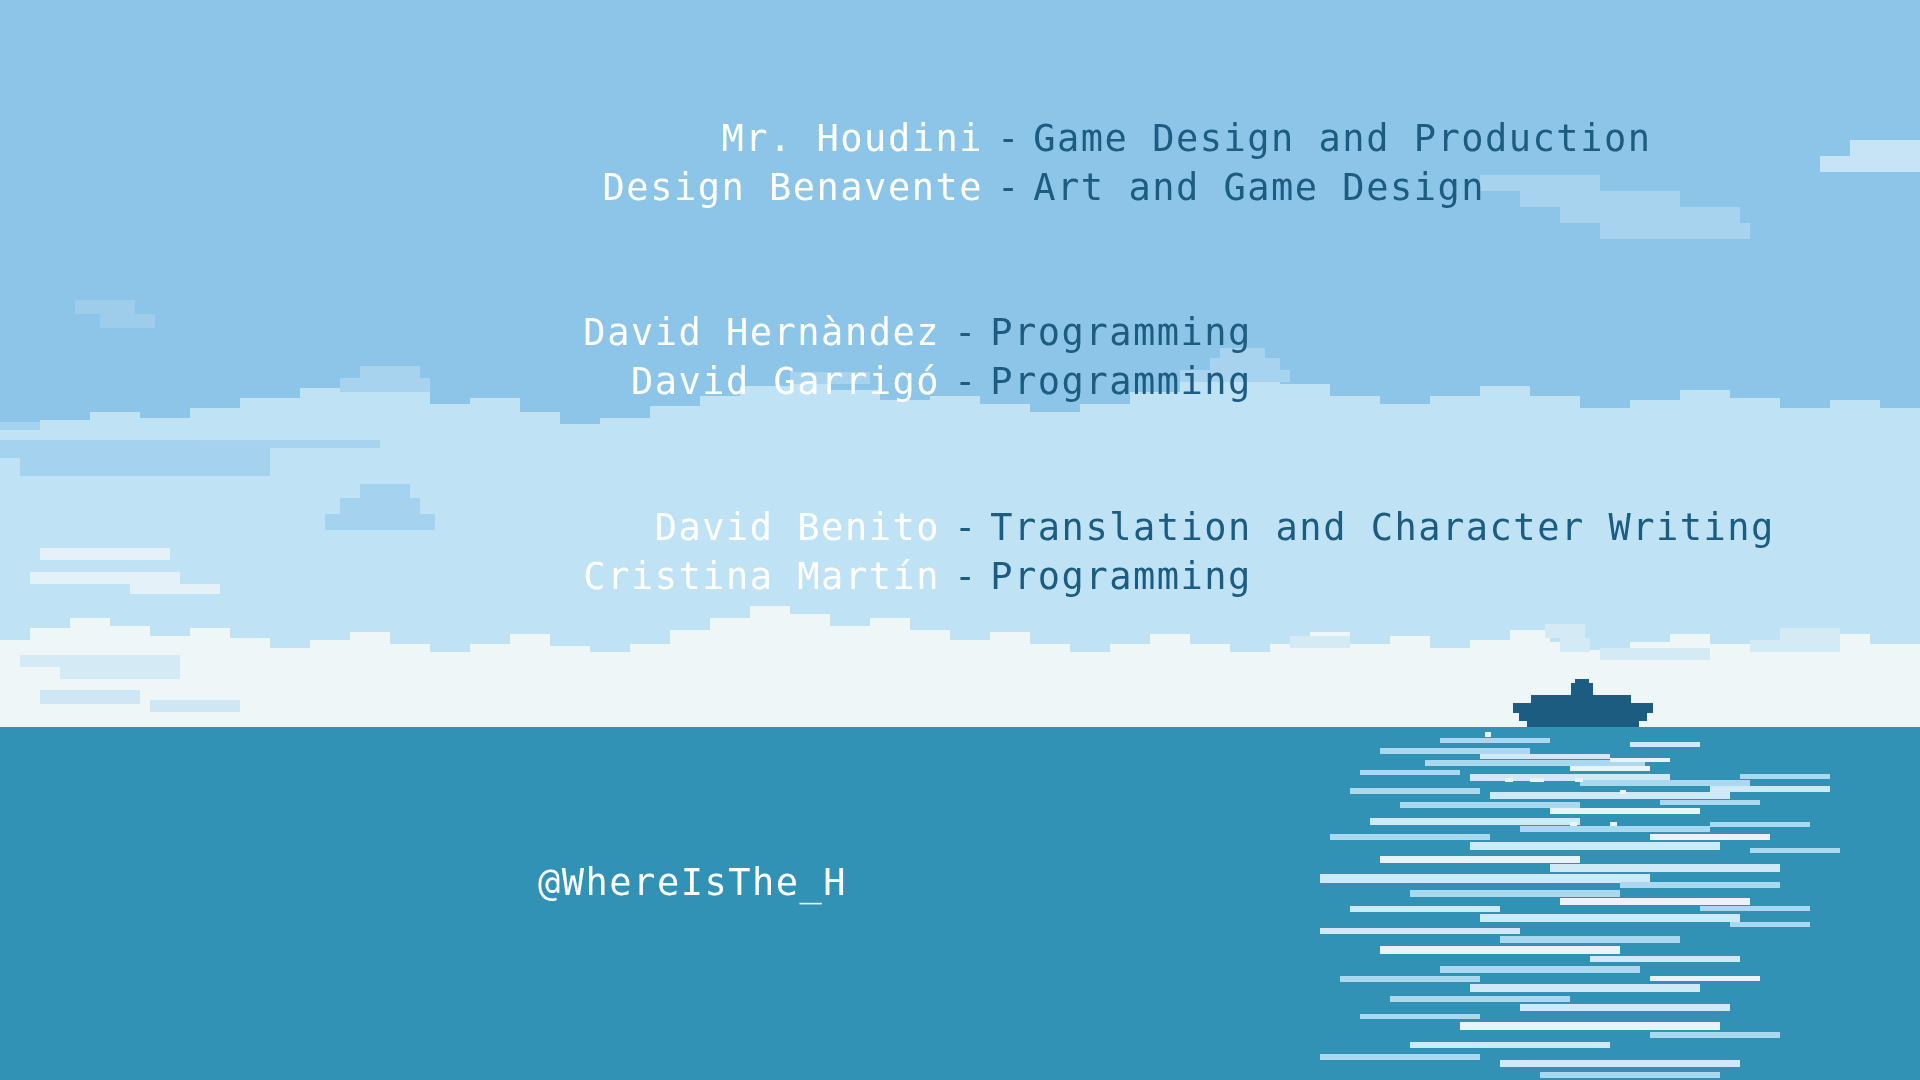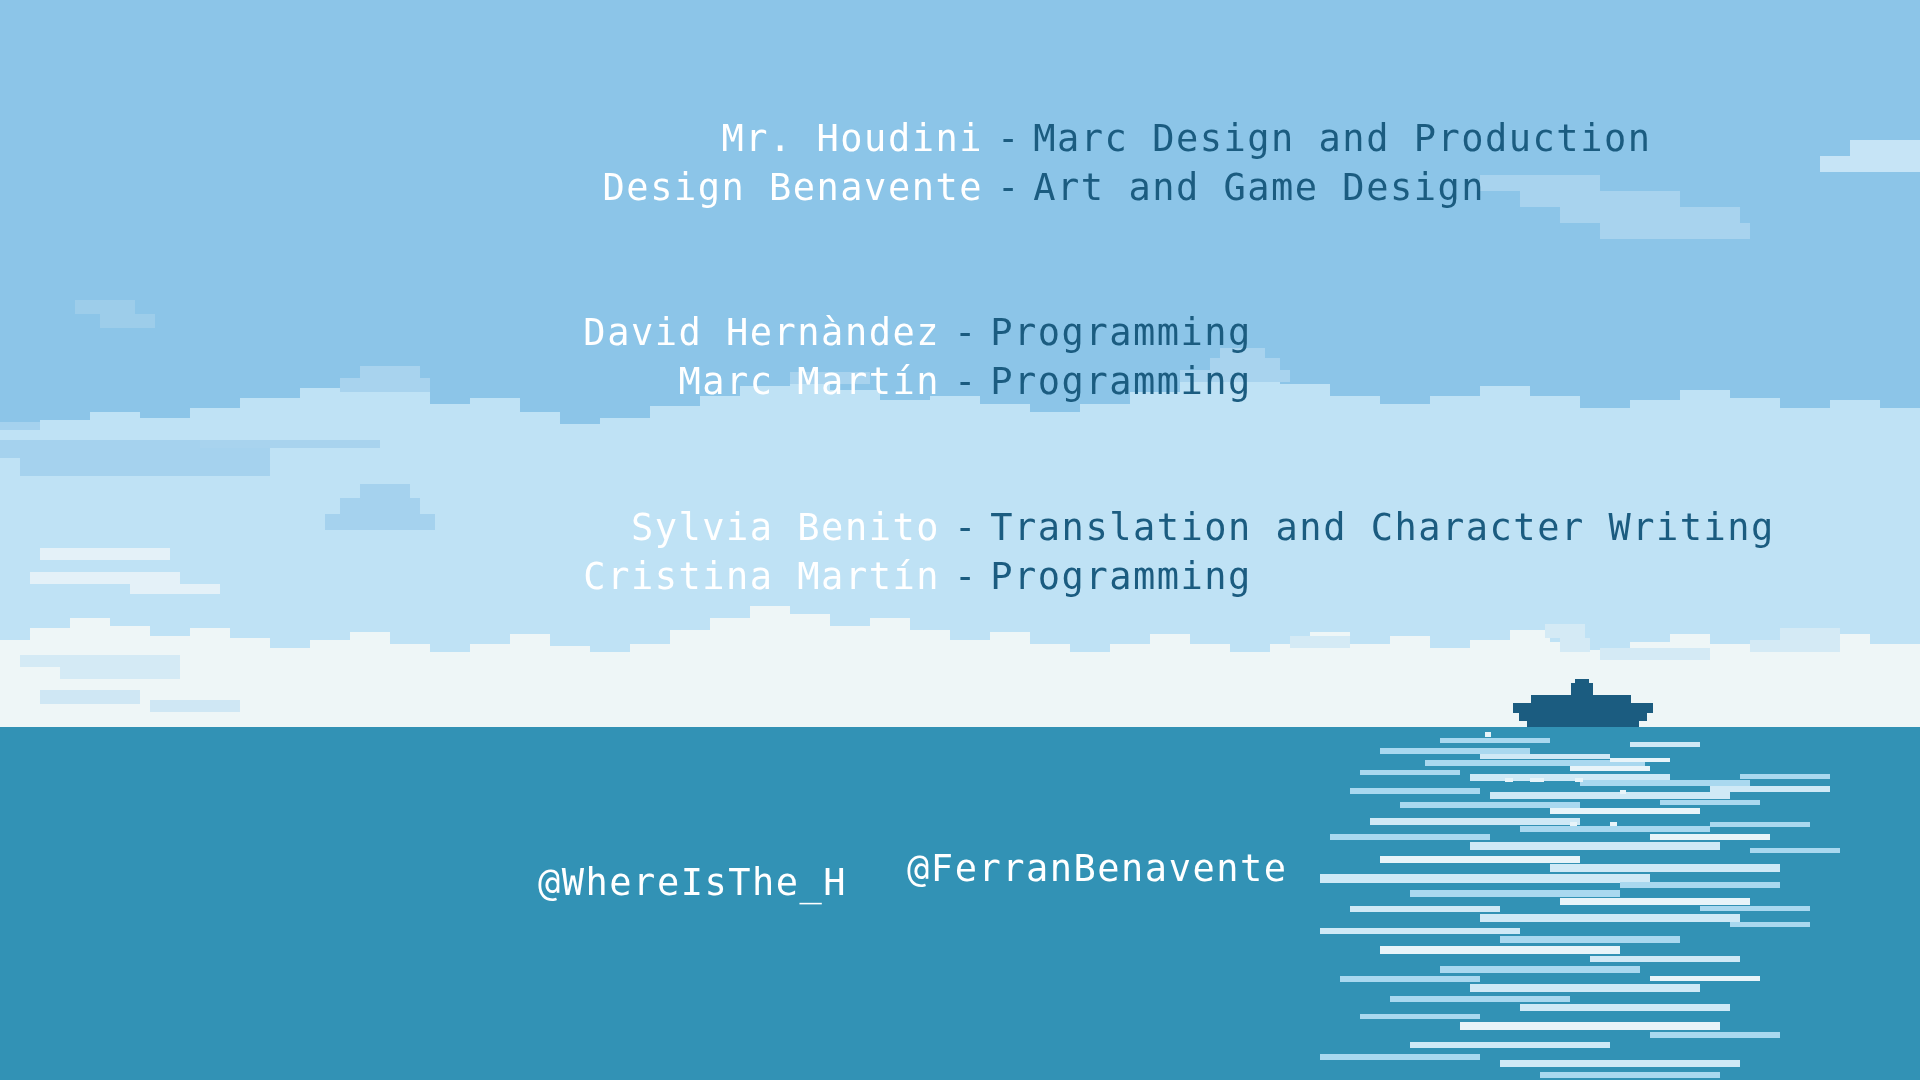--- a/index.html
+++ b/index.html
@@ -328,28 +328,28 @@
       <div class="px" style="left: 290px; top: 92px; width: 7px; height: 4px; background: rgb(232, 244, 249);"></div>
       <div class="px" style="left: 300px; top: 60px; width: 6px; height: 4px; background: rgb(232, 244, 249);"></div>
       <div class="px" style="left: 185px; top: 218px; width: 8px; height: 4px; background: rgb(232, 244, 249);"></div>
       <div class="px" style="left: 205px; top: 218px; width: 8px; height: 4px; background: rgb(232, 244, 249);"></div>
       <div class="px" style="left: 225px; top: 218px; width: 8px; height: 4px; background: rgb(232, 244, 249);"></div>
       <div class="px" style="left: 268px; top: 36px; width: 6px; height: 5px; background: rgb(232, 244, 249);"></div>
     </div>
 
   <div id="credits">
       <div class="credit-block" id="credit-block-0">
-        <div class="credit-row"><span class="credit-name">Mr. Houdini</span><span class="credit-dash">-</span><span class="credit-role">Marc Design and Production</span></div>
+        <div class="credit-row"><span class="credit-name">Mr. Houdini</span><span class="credit-dash">-</span><span class="credit-role">Game Design and Production</span></div>
         <div class="credit-row"><span class="credit-name">Design Benavente</span><span class="credit-dash">-</span><span class="credit-role">Art and Game Design</span></div>
       </div>
       <div class="credit-block" id="credit-block-1">
         <div class="credit-row"><span class="credit-name">David Hernàndez</span><span class="credit-dash">-</span><span class="credit-role">Programming</span></div>
-        <div class="credit-row"><span class="credit-name">Marc Martín</span><span class="credit-dash">-</span><span class="credit-role">Programming</span></div>
+        <div class="credit-row"><span class="credit-name">David Garrigó</span><span class="credit-dash">-</span><span class="credit-role">Programming</span></div>
       </div>
       <div class="credit-block" id="credit-block-2">
-        <div class="credit-row"><span class="credit-name">Sylvia Benito</span><span class="credit-dash">-</span><span class="credit-role">Translation and Character Writing</span></div>
+        <div class="credit-row"><span class="credit-name">David Benito</span><span class="credit-dash">-</span><span class="credit-role">Translation and Character Writing</span></div>
         <div class="credit-row"><span class="credit-name">Cristina Martín</span><span class="credit-dash">-</span><span class="credit-role">Programming</span></div>
       </div>
     </div>
 
-  <div id="social"><span class="handle" id="handle-0">@WhereIsThe_H</span><span class="handle" id="handle-1">@FerranBenavente</span></div>
+  <div id="social"><span class="handle" id="handle-0">@WhereIsThe_H</span></div>
 
 </div>
 
 </body></html>

